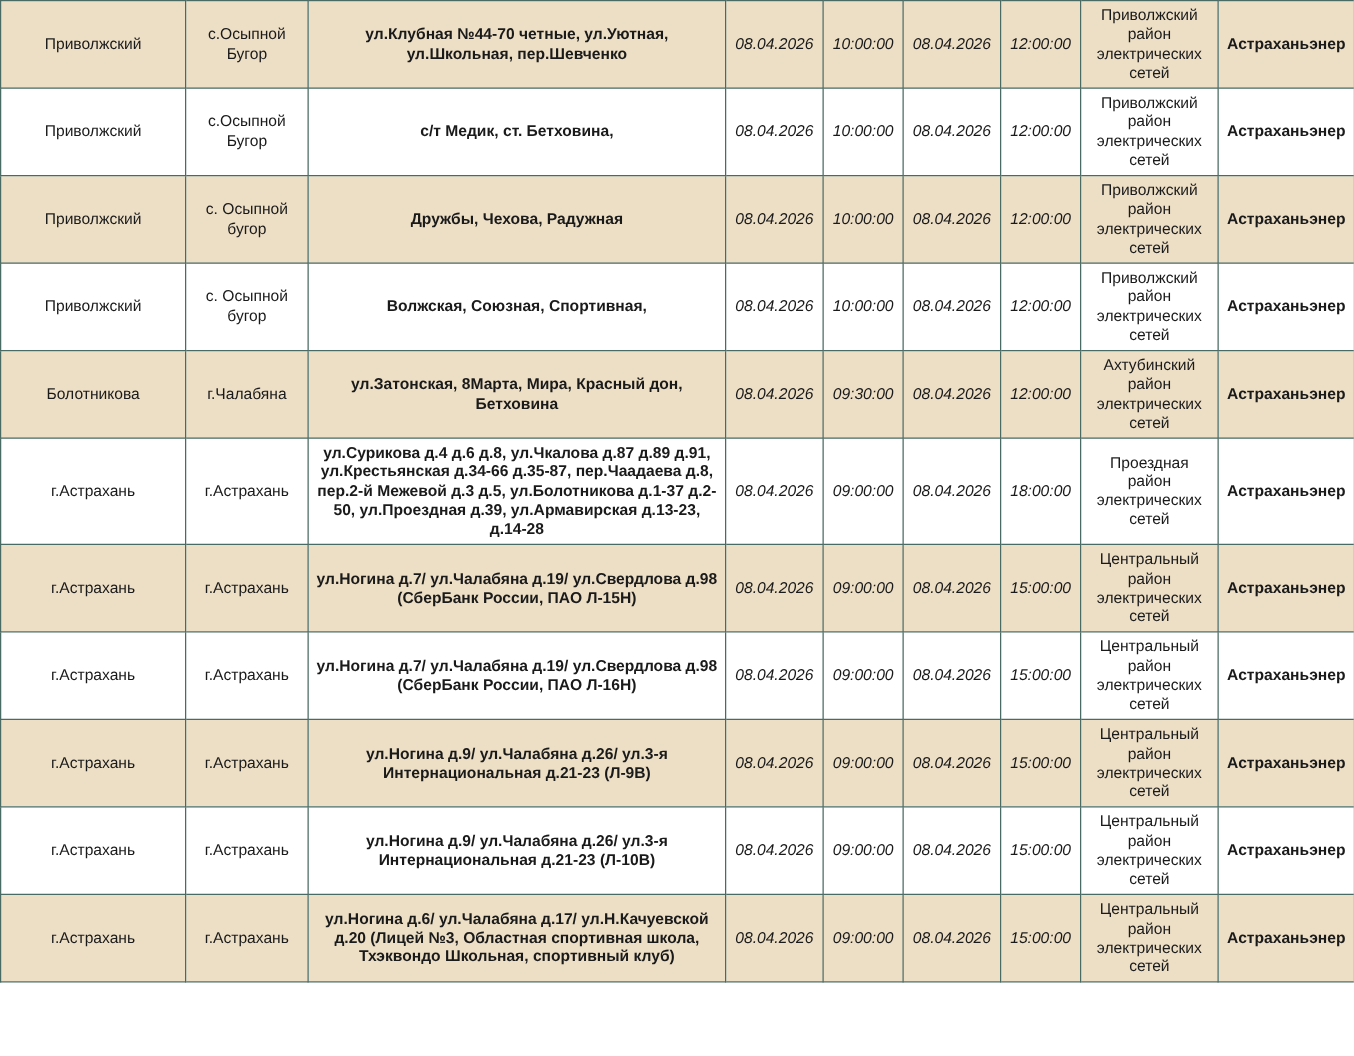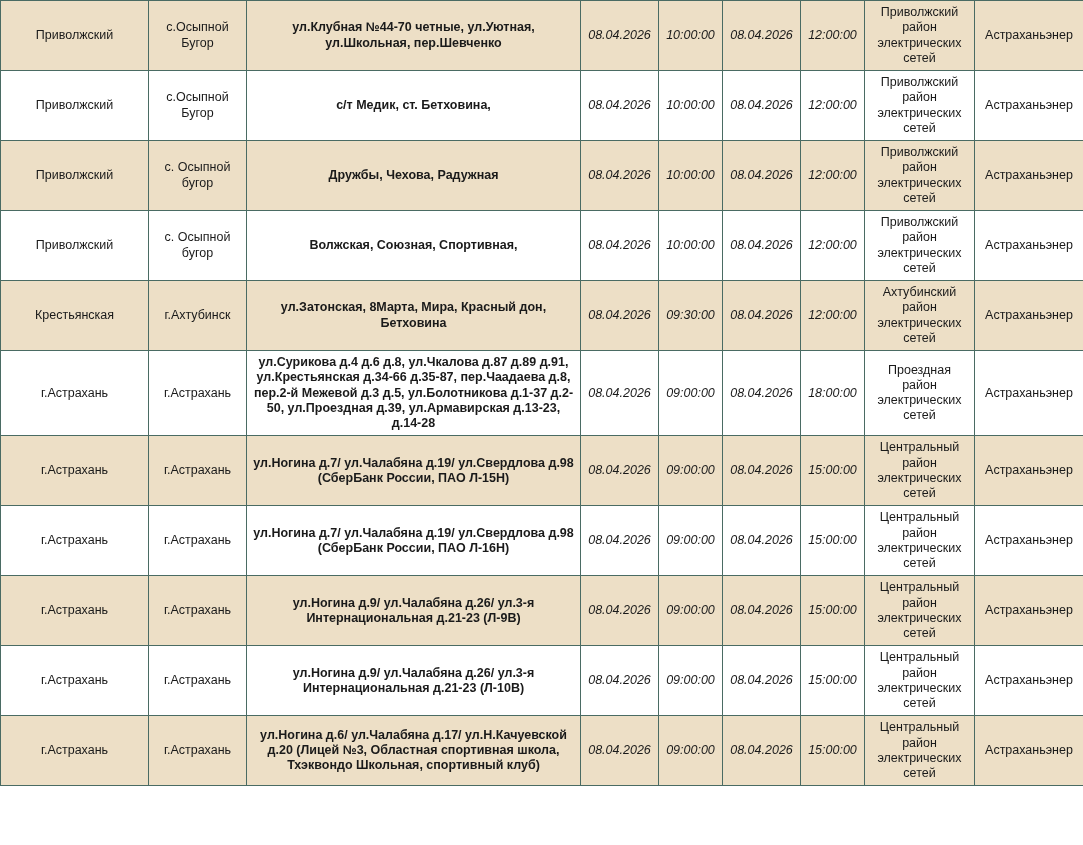--- a/index.html
+++ b/index.html
@@ -40,21 +40,21 @@
   col.c-streets   { width: 334px; }
   col.c-date-off  { width: 78px;  }
   col.c-time-off  { width: 64px;  }
   col.c-date-on   { width: 78px;  }
   col.c-time-on   { width: 64px;  }
   col.c-network   { width: 110px; }
   col.c-company   { width: 109px; }
 
   td.cell-streets { font-weight: 700; }
   td.cell-network { }
-  td.cell-company { text-align: left; white-space: nowrap; }
+  td.cell-company { text-align: left; white-space: nowrap; font-weight: bold; }
   td.cell-date, td.cell-time { white-space: nowrap; font-style: italic; }
 </style>
 </head>
 <body>
 
 <table id="outage-table">
   <colgroup>
     <col class="c-district">
     <col class="c-locality">
     <col class="c-streets">
@@ -109,22 +109,22 @@
       <td class="cell-streets">Волжская, Союзная, Спортивная,</td>
       <td class="cell-date">08.04.2026</td>
       <td class="cell-time">10:00:00</td>
       <td class="cell-date">08.04.2026</td>
       <td class="cell-time">12:00:00</td>
       <td class="cell-network">Приволжский район электрических сетей</td>
       <td class="cell-company">Астраханьэнер</td>
     </tr>
 
     <tr class="row-shaded">
-      <td class="cell-district">Крестьянская</td>
-      <td class="cell-locality">г.Ахтубинск</td>
+      <td class="cell-district">Болотникова</td>
+      <td class="cell-locality">г.Чалабяна</td>
       <td class="cell-streets">ул.Затонская, 8Марта, Мира, Красный дон, Бетховина</td>
       <td class="cell-date">08.04.2026</td>
       <td class="cell-time">09:30:00</td>
       <td class="cell-date">08.04.2026</td>
       <td class="cell-time">12:00:00</td>
       <td class="cell-network">Ахтубинский район электрических сетей</td>
       <td class="cell-company">Астраханьэнер</td>
     </tr>
 
     <tr class="row-plain">

